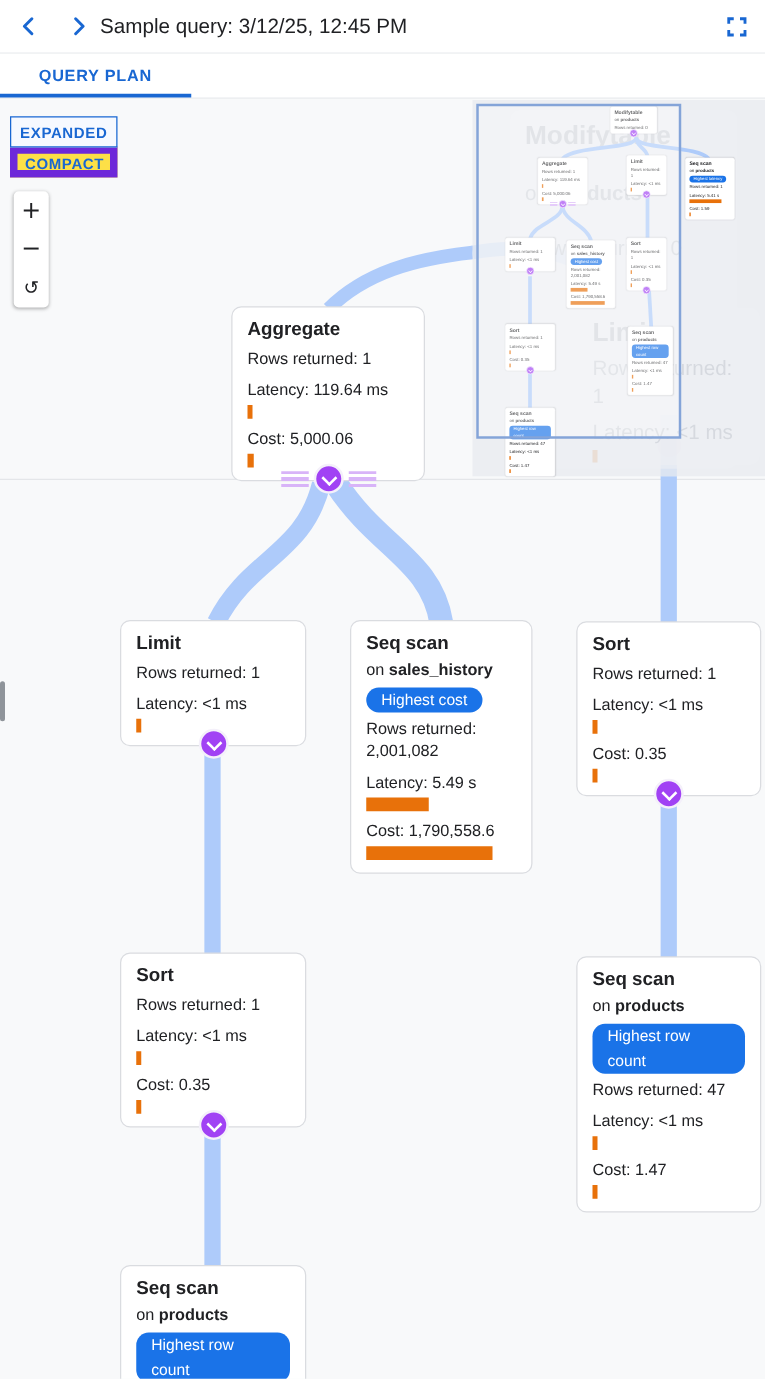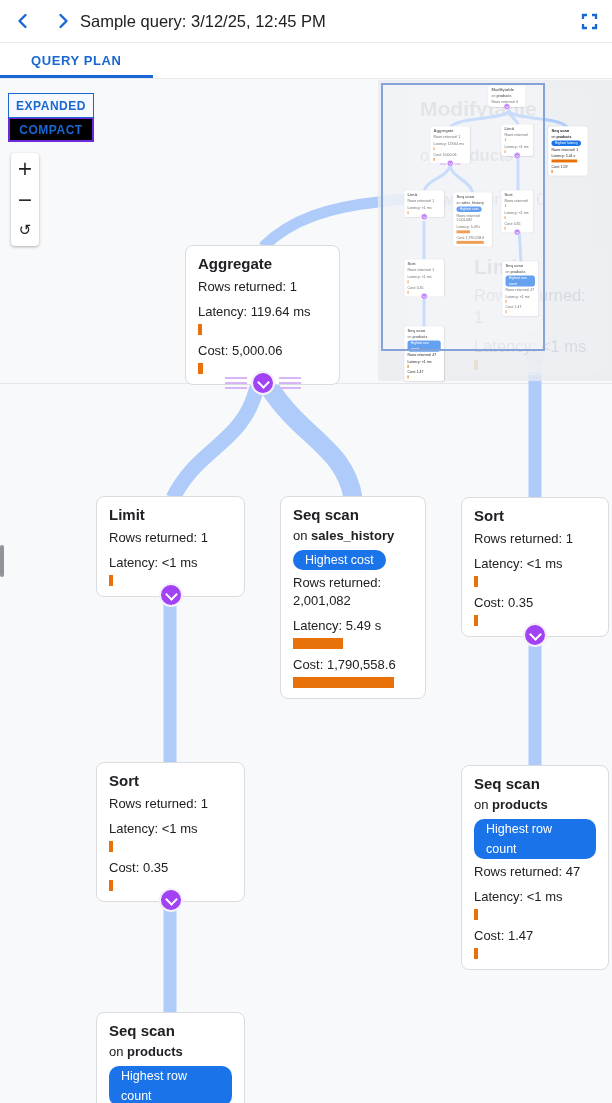--- a/index.html
+++ b/index.html
@@ -19,21 +19,21 @@
   .tabbar{position:absolute;left:0;top:43px;width:612px;height:35px;background:#fff;
           border-bottom:1px solid #e8eaed;display:flex;z-index:40;}
   .tab{height:100%;display:flex;align-items:center;padding:0 31px;font-size:13px;
        font-weight:bold;letter-spacing:.6px;color:#5f6368;cursor:pointer;position:relative;}
   .tab.active{color:#1967d2;}
   .tab.active:after{content:"";position:absolute;left:0;right:0;bottom:0;height:3px;background:#1967d2;}
 
   
   .divider-line{position:absolute;left:0;top:383px;width:612px;height:1px;background:#e4e6e9;z-index:1;}
   .toggle-group{position:absolute;left:8px;top:93px;z-index:30;display:flex;flex-direction:column;width:86px;}
-  .toggle-btn{height:25px;background:#000000;border:2px solid #6d28d9;color:#1967d2;font-size:12px;
+  .toggle-btn{height:25px;background:#fde047;border:6px solid #6d28d9;color:#1967d2;font-size:12px;
               font-weight:bold;letter-spacing:.5px;font-family:"Liberation Sans",sans-serif;cursor:pointer;}
   .toggle-btn.selected{border:1px solid #1967d2;background:#f6f9ff;z-index:2;}
   .toggle-btn + .toggle-btn{margin-top:-1px;}
   .zoom-panel{position:absolute;left:11px;top:153px;width:28px;background:#fff;border-radius:4px;
               box-shadow:0 1px 3px rgba(0,0,0,.3);z-index:30;display:flex;flex-direction:column;}
   .zoom-btn{width:28px;height:31px;background:none;border:none;font-size:19px;color:#202124;
             cursor:pointer;line-height:31px;padding:0;font-family:"DejaVu Sans",sans-serif;}
   .zoom-btn.reset{font-size:15px;}
   .scroll-thumb{position:absolute;left:0;top:545px;width:4px;height:32px;background:#8f949a;
                 border-radius:2px;z-index:45;}

